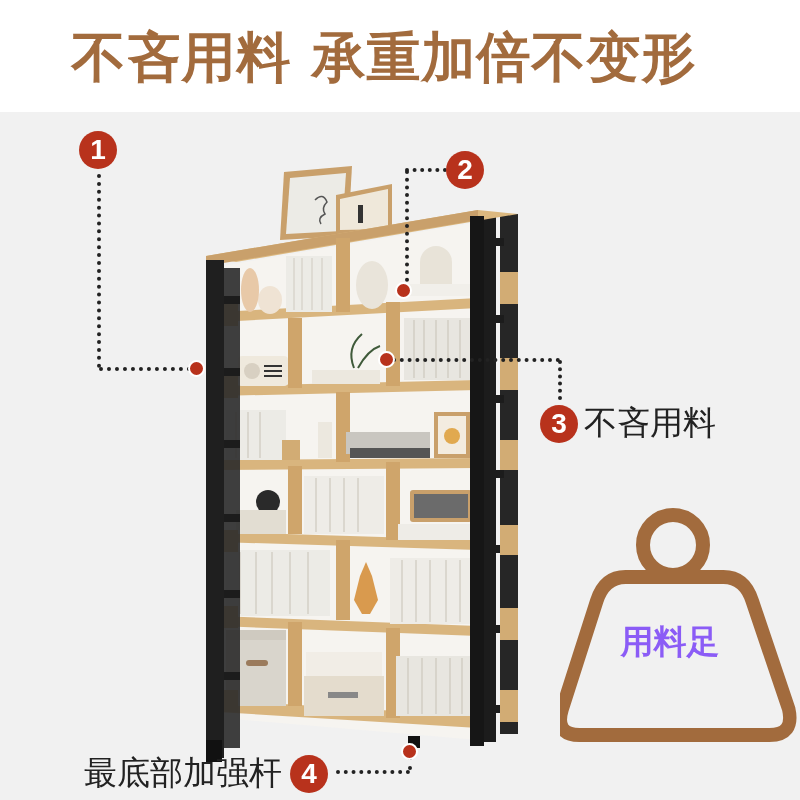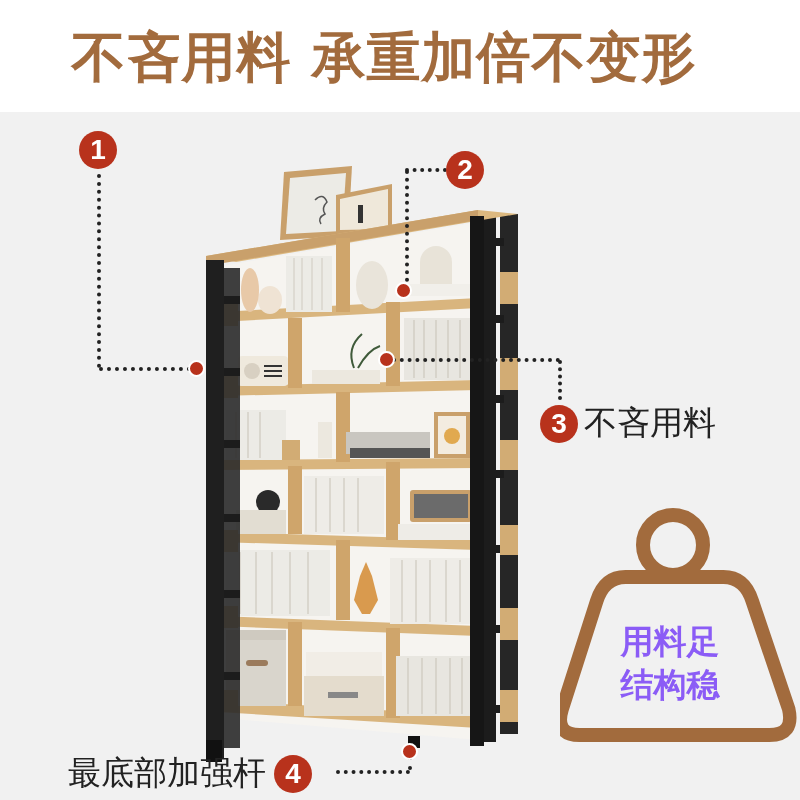--- a/index.html
+++ b/index.html
@@ -220,23 +220,22 @@
 </div>
 <div class="callout" style="left:446px;top:151px;">
   <div class="num">2</div>
 </div>
 <div class="callout" style="left:540px;top:401px;">
   <div class="num">3</div>
   <div class="ctext">不吝用料</div>
 </div>
 <div class="callout" style="left:68px;top:751px;flex-direction:row-reverse;">
   <div class="num" style="margin-left:8px;">4</div>
-  <div class="ctext" style="margin-left:0;">最底部加强杆</div>
+  <div class="ctext" style="margin-left:16px;">最底部加强杆</div>
 </div>
 
 <svg class="weight" viewBox="0 0 240 240" width="240" height="240">
   <circle cx="113" cy="40" r="30" fill="none" stroke="#a26b3d" stroke-width="14"></circle>
   <path d="M62 72 H164 Q186 72 194 96 L232 204 Q238 230 212 230 H14 Q-12 230 -4 204 L32 96 Q40 72 62 72 Z" fill="none" stroke="#a26b3d" stroke-width="14" stroke-linejoin="round" transform="translate(6,0) scale(0.96,1)"></path>
 </svg>
 <div class="weight-text">
   <div>用料足</div>
-  <div>结构稳</div>
 </div>
 
 </body></html>

